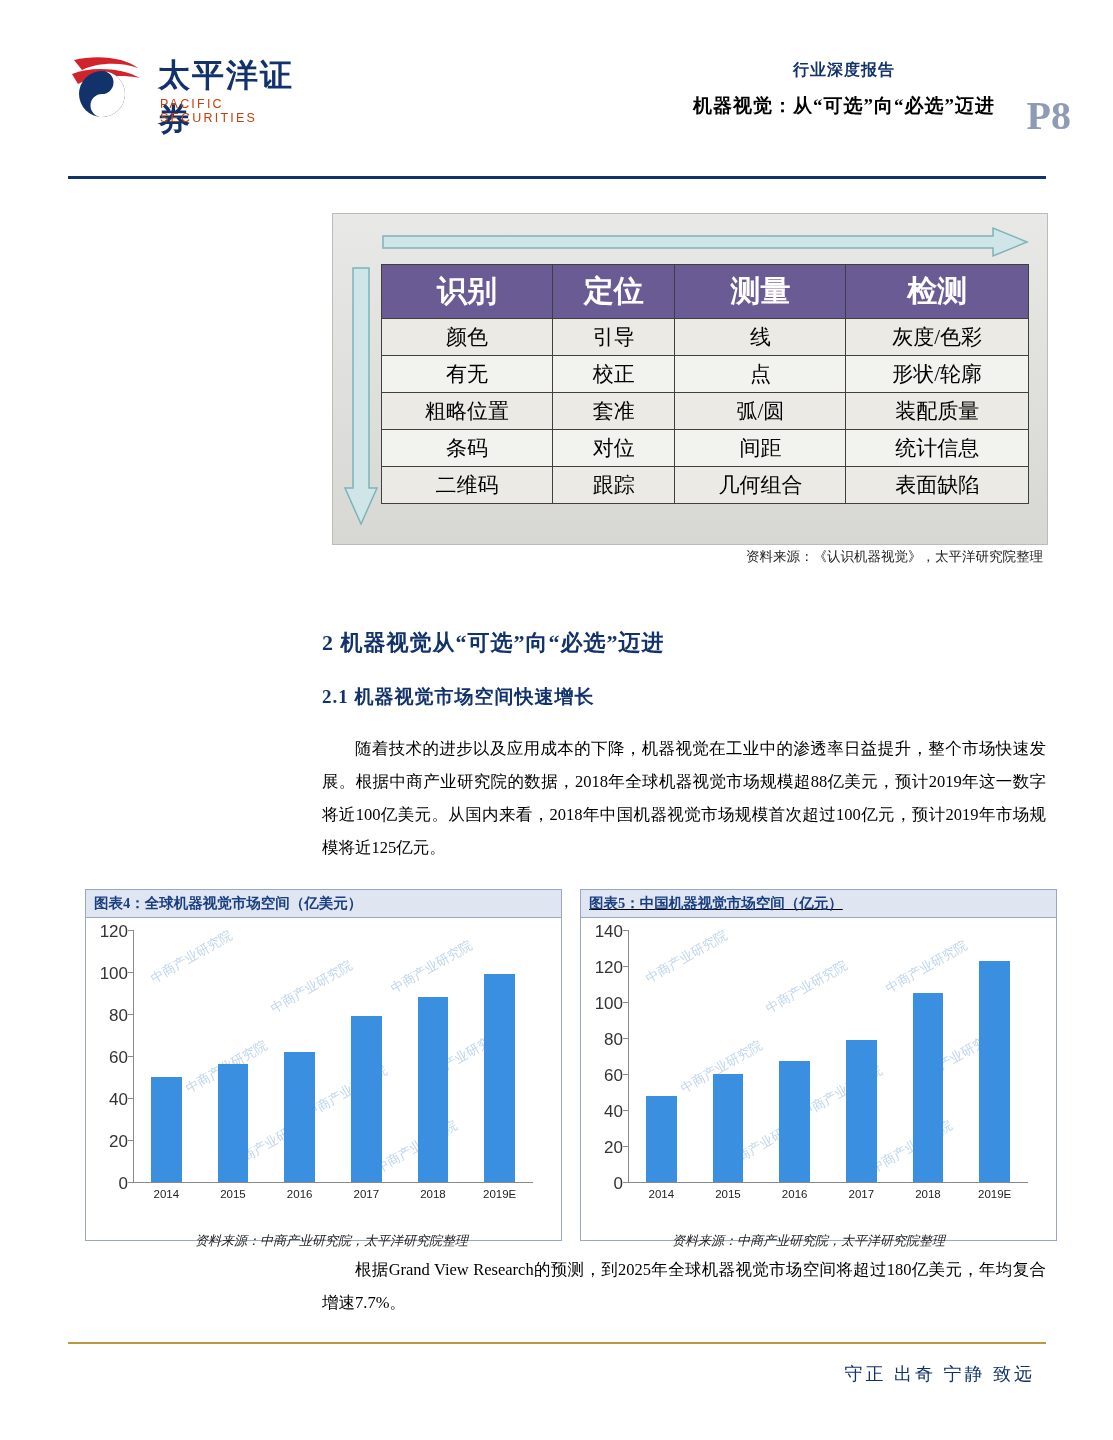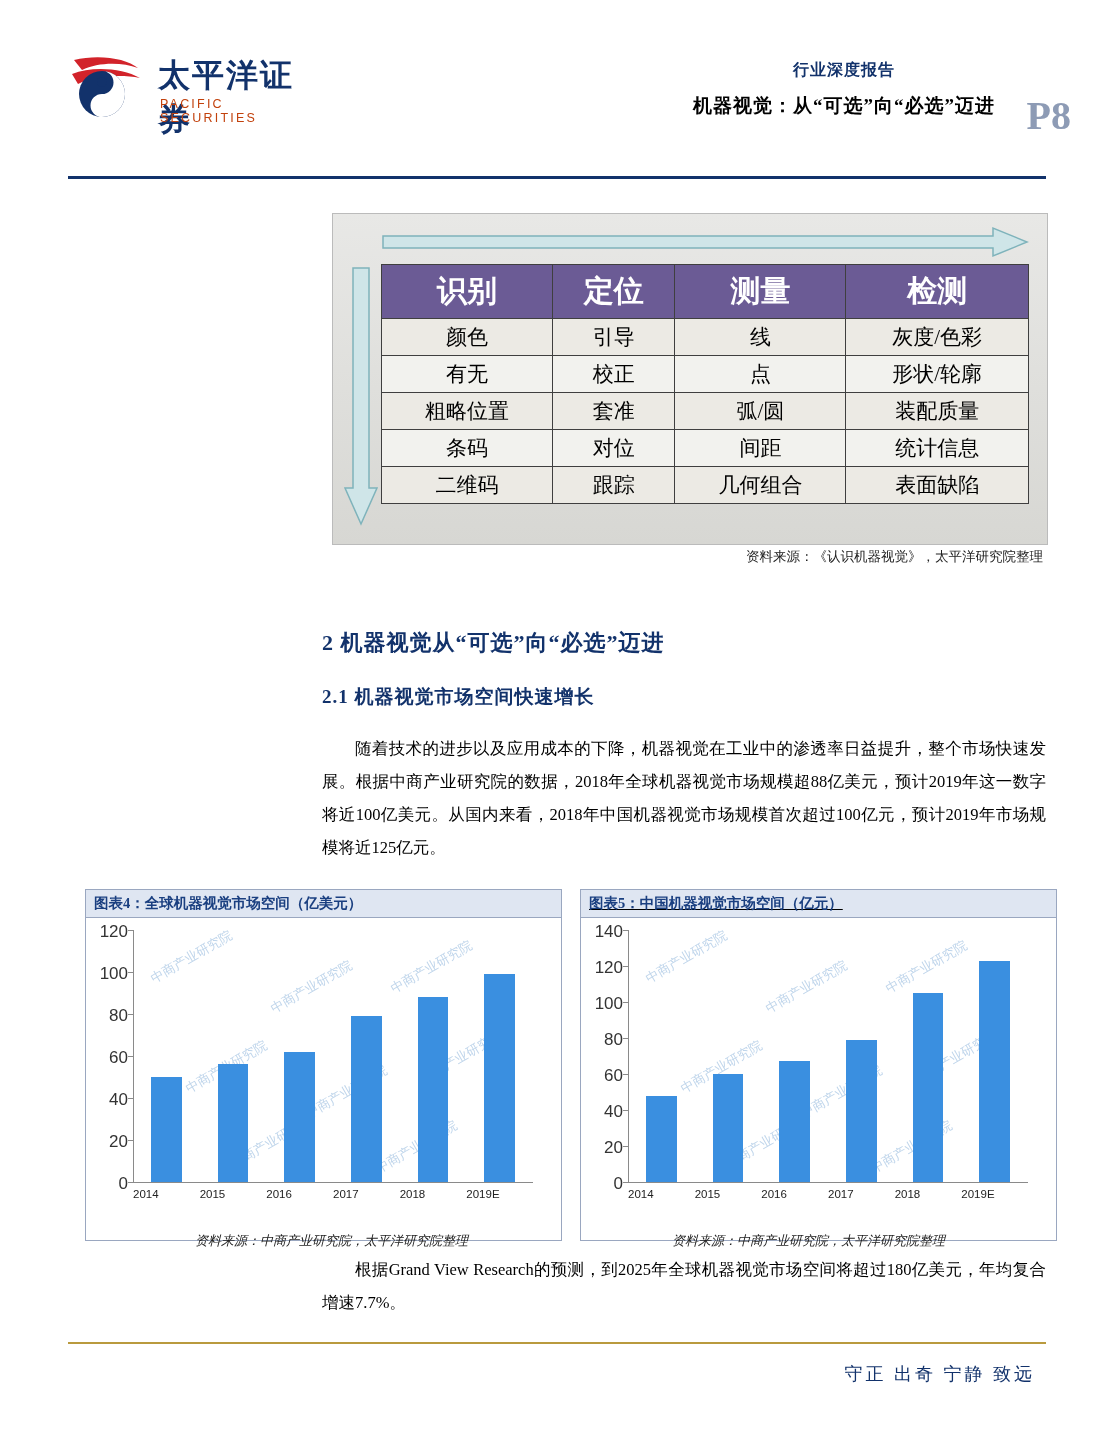--- a/index.html
+++ b/index.html
@@ -63,21 +63,21 @@
   .plot{position:relative;height:320px;width:100%;background:#fff;overflow:hidden;}
   .wm{position:absolute;font-size:13px;color:#bcd3ea;transform:rotate(-30deg);
     white-space:nowrap;font-family:"Liberation Serif",serif;opacity:.95;}
   .axis-y{position:absolute;left:47px;top:12px;width:1px;height:252px;background:#8a8a8a;}
   .axis-x{position:absolute;left:47px;top:264px;width:400px;height:1px;background:#8a8a8a;}
   .ytick{position:absolute;right:0;font-size:17px;color:#333;text-align:right;
     font-family:"Liberation Sans",sans-serif;}
   .ytickwrap{position:absolute;left:0;width:42px;}
   .tickmark{position:absolute;left:42px;width:5px;height:1px;background:#8a8a8a;}
   .bar{position:absolute;bottom:0;background:#3a8fe0;}
-  .xlab{position:absolute;top:270px;font-size:11.5px;color:#222;
+  .xlab{position:absolute;top:270px;font-size:11.5px;color:#222;text-align:center;
     font-family:"Liberation Sans",sans-serif;}
   .src-chart{position:absolute;font-size:13px;font-style:italic;color:#222;}
   .src-left{left:195px;top:1232px;}
   .src-right{left:672px;top:1232px;}
 
   
   .footer-rule{position:absolute;left:68px;top:1342px;width:978px;height:2px;background:#b99a3e;}
   .footer-text{position:absolute;right:78px;top:1362px;font-size:18px;color:#12326b;
     letter-spacing:3px;}
 </style>

